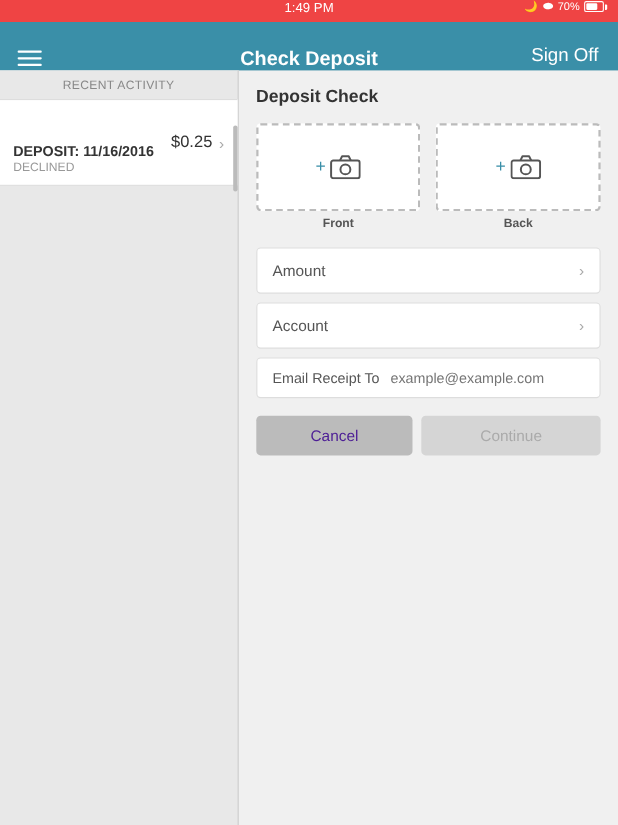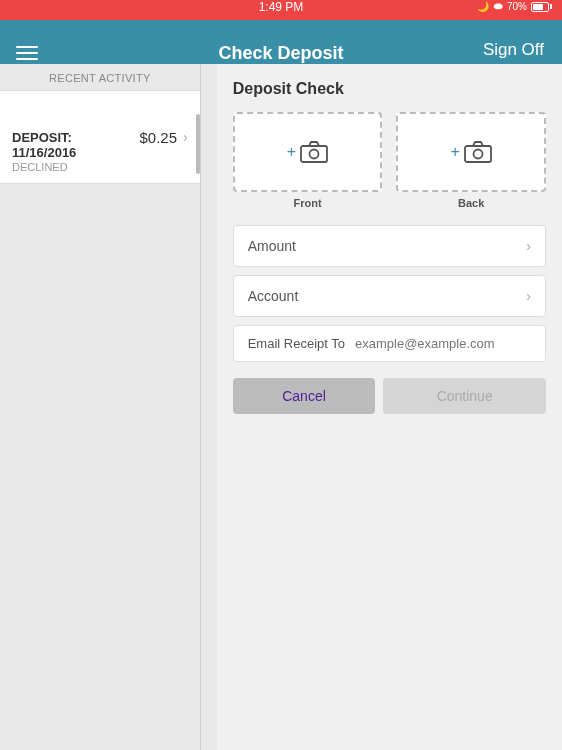--- a/index.html
+++ b/index.html
@@ -102,21 +102,20 @@
       cursor: pointer;
       background: none;
       border: none;
       padding: 4px 6px;
     }
 
     
     .main-layout {
       display: flex;
       height: calc(750px - 64px);
-      gap: 16px;
     }
 
     
     .left-panel {
       width: 285px;
       background: #e8e8e8;
       border-right: 1px solid #ccc;
       position: relative;
     }
     .recent-activity-label {

